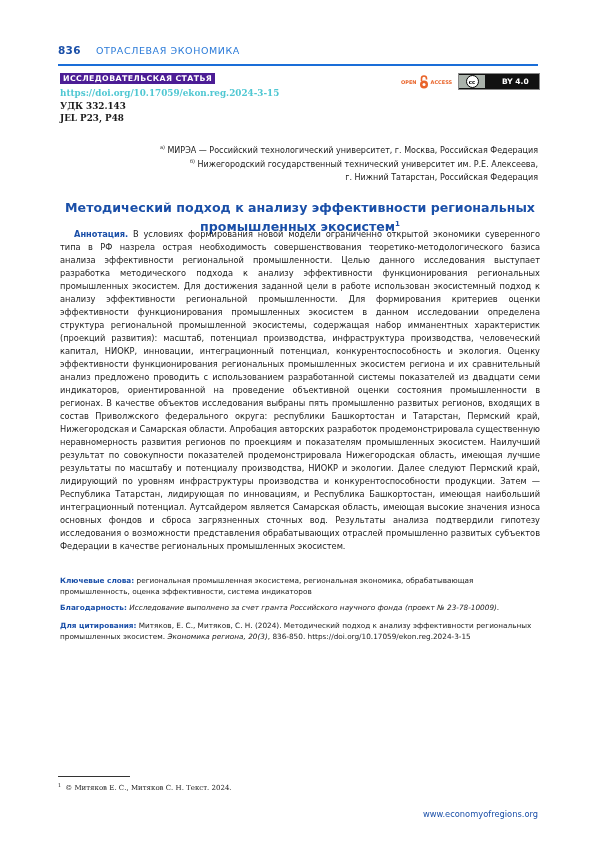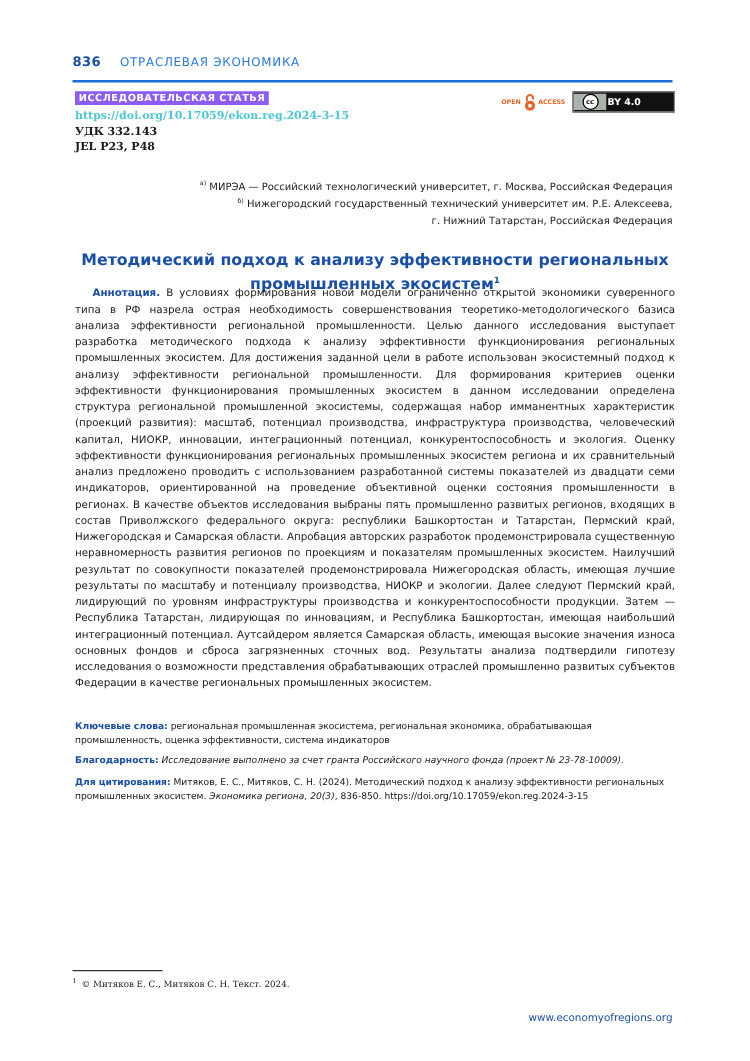--- a/index.html
+++ b/index.html
@@ -3,31 +3,31 @@
 <meta charset="utf-8">
 <style>
   html, body { margin: 0; padding: 0; background: #ffffff; }
   body { width: 600px; height: 849px; position: relative; overflow: hidden; font-family: "DejaVu Sans", sans-serif; color: #1a1a1a; }
   .page { position: absolute; left: 0; top: 0; width: 600px; height: 849px; }
 
   .running-head { position: absolute; left: 58px; top: 44px; width: 480px; height: 20px; border-bottom: 2px solid #1a6ed8; }
   .page-num { position: absolute; left: 0; top: 0; font-size: 10.5px; font-weight: bold; color: #1a4fa8; letter-spacing: 0.3px; }
   .section-name { position: absolute; left: 38px; top: 1px; font-size: 9.5px; color: #2a7ad8; letter-spacing: 0.6px; }
 
-  .article-type { position: absolute; left: 60px; top: 73px; background: #8b5cf6; color: #fff; font-size: 7.8px; font-weight: bold; padding: 1px 3px; letter-spacing: 0.4px; }
+  .article-type { position: absolute; left: 60px; top: 73px; background: #4c1d95; color: #fff; font-size: 7.8px; font-weight: bold; padding: 1px 3px; letter-spacing: 0.4px; }
   .doi-link { position: absolute; left: 60px; top: 88px; font-family: "DejaVu Serif", serif; font-size: 8.8px; color: #4fc7d2; font-weight: bold; }
   .udk { position: absolute; left: 60px; top: 101px; font-family: "DejaVu Serif", serif; font-size: 8.8px; font-weight: bold; }
   .jel { position: absolute; left: 60px; top: 113px; font-family: "DejaVu Serif", serif; font-size: 8.8px; font-weight: bold; }
 
   .oa-badge { position: absolute; left: 401px; top: 75px; display: flex; align-items: center; gap: 2px; font-size: 5px; color: #e9642a; font-weight: bold; }
   .oa-lock { width: 10px; height: 14px; position: relative; }
   .cc-badge { position: absolute; left: 458px; top: 73px; width: 80px; height: 15px; background: #111; border: 1px solid #888; display: flex; align-items: center; }
   .cc-left { background: #aab2ab; height: 13px; width: 26px; display: flex; align-items: center; justify-content: center; }
   .cc-circle { width: 11px; height: 11px; border-radius: 50%; background: #fff; border: 1px solid #000; font-size: 5.5px; font-weight: bold; display: flex; align-items: center; justify-content: center; color: #000; }
-  .cc-text { color: #fff; font-size: 7.5px; font-weight: bold; margin-left: 1px; }
+  .cc-text { color: #fff; font-size: 7.5px; font-weight: bold; margin-left: 17px; }
 
   .authors { position: absolute; right: 62px; top: 124px; font-size: 9.8px; font-weight: bold; font-style: italic; color: #1a4fa8; display: flex; align-items: center; gap: 2px; }
   .sup { font-size: 5px; vertical-align: super; font-style: normal; }
   .orcid { width: 10px; height: 10px; border-radius: 50%; background: #2a7ad8; color: #fff; font-size: 5px; font-style: normal; display: inline-flex; align-items: center; justify-content: center; }
   .mail { width: 11px; height: 8px; border: 1px solid #7aa4d8; display: inline-block; position: relative; margin-left: 2px; }
   .affil { position: absolute; right: 62px; font-size: 8px; text-align: right; line-height: 13px; }
   .affil-a { top: 141px; }
   .affil-b { top: 155px; }
 
   .title { position: absolute; left: 60px; top: 200px; width: 480px; text-align: center; font-size: 12.6px; font-weight: bold; color: #1a4fa8; line-height: 16px; }

